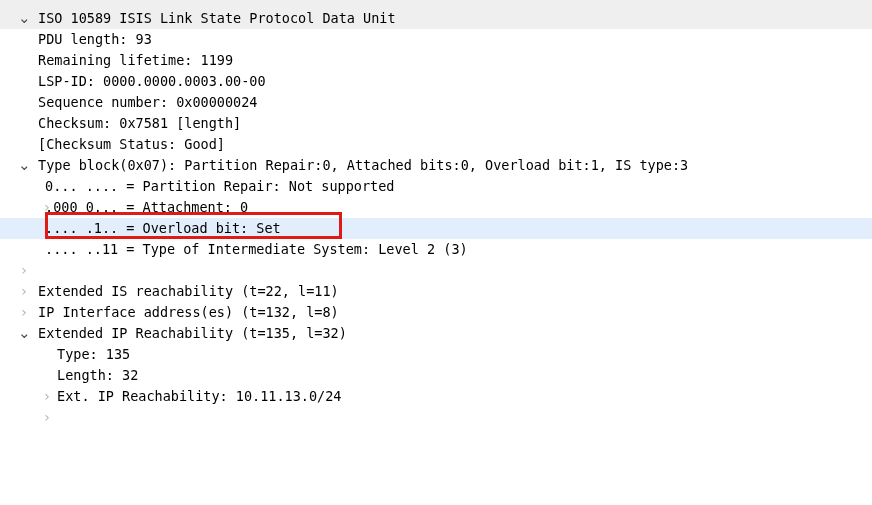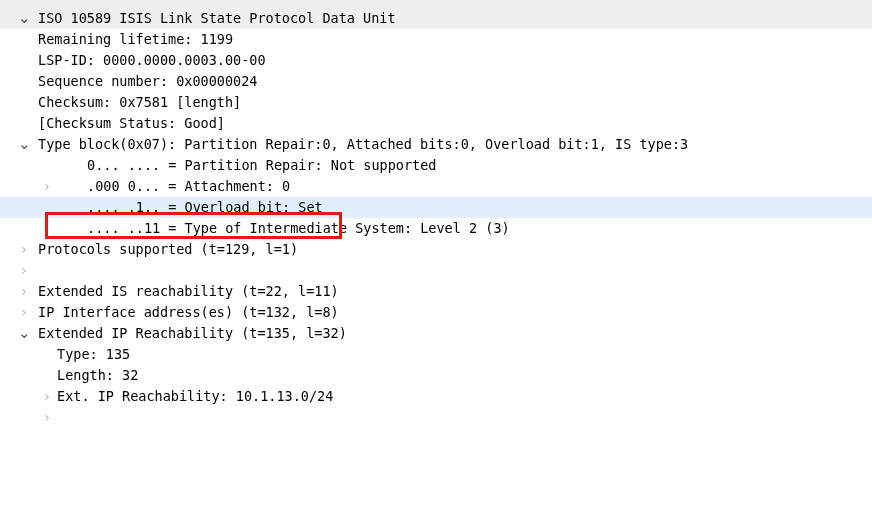--- a/index.html
+++ b/index.html
@@ -51,21 +51,21 @@
     position: relative;
     white-space: pre;
   }
 
   
   .d0 .chev  { left: 18px; }
   .d0 .label { margin-left: 38px; }
   .d1 .chev  { left: 18px; }
   .d1 .label { margin-left: 38px; }
   .d2 .chev  { left: 41px; }
-  .d2 .label { margin-left: 87px; }
+  .d2 .label { margin-left: 45px; }
   .d3 .chev  { left: 41px; }
   .d3 .label { margin-left: 57px; }
 
   
   #clip-row {
     position: absolute;
     top: -13px;
     left: 0;
     width: 872px;
     height: 21px;
@@ -99,36 +99,36 @@
 
 <div id="screen">
 
   <div id="clip-row">
     
     
   </div>
 
   <div id="tree">
       <div class="row d0 gray"><span class="chev open"></span><span class="label">ISO 10589 ISIS Link State Protocol Data Unit</span></div>
+      <div class="row d1"><span class="label">PDU length: 93</span></div>
       <div class="row d1"><span class="label">Remaining lifetime: 1199</span></div>
       <div class="row d1"><span class="label">LSP-ID: 0000.0000.0003.00-00</span></div>
       <div class="row d1"><span class="label">Sequence number: 0x00000024</span></div>
       <div class="row d1"><span class="label">Checksum: 0x7581 [length]</span></div>
       <div class="row d1"><span class="label">[Checksum Status: Good]</span></div>
       <div class="row d0"><span class="chev open"></span><span class="label">Type block(0x07): Partition Repair:0, Attached bits:0, Overload bit:1, IS type:3</span></div>
       <div class="row d2"><span class="label">0... .... = Partition Repair: Not supported</span></div>
       <div class="row d2"><span class="chev closed"></span><span class="label">.000 0... = Attachment: 0</span></div>
       <div class="row d2 sel"><span class="label">.... .1.. = Overload bit: Set</span></div>
       <div class="row d2"><span class="label">.... ..11 = Type of Intermediate System: Level 2 (3)</span></div>
-      <div class="row d1"><span class="chev closed"></span><span class="label">Protocols supported (t=129, l=1)</span></div>
       <div class="row d1"><span class="chev closed"></span></div>
       <div class="row d1"><span class="chev closed"></span><span class="label">Extended IS reachability (t=22, l=11)</span></div>
       <div class="row d1"><span class="chev closed"></span><span class="label">IP Interface address(es) (t=132, l=8)</span></div>
       <div class="row d1"><span class="chev open"></span><span class="label">Extended IP Reachability (t=135, l=32)</span></div>
       <div class="row d3"><span class="label">Type: 135</span></div>
       <div class="row d3"><span class="label">Length: 32</span></div>
-      <div class="row d3"><span class="chev closed"></span><span class="label">Ext. IP Reachability: 10.1.13.0/24</span></div>
+      <div class="row d3"><span class="chev closed"></span><span class="label">Ext. IP Reachability: 10.11.13.0/24</span></div>
       <div class="row d3"><span class="chev closed"></span></div>
     </div>
 
   <div id="redbox"></div>
 
 </div>
 
 </body></html>

